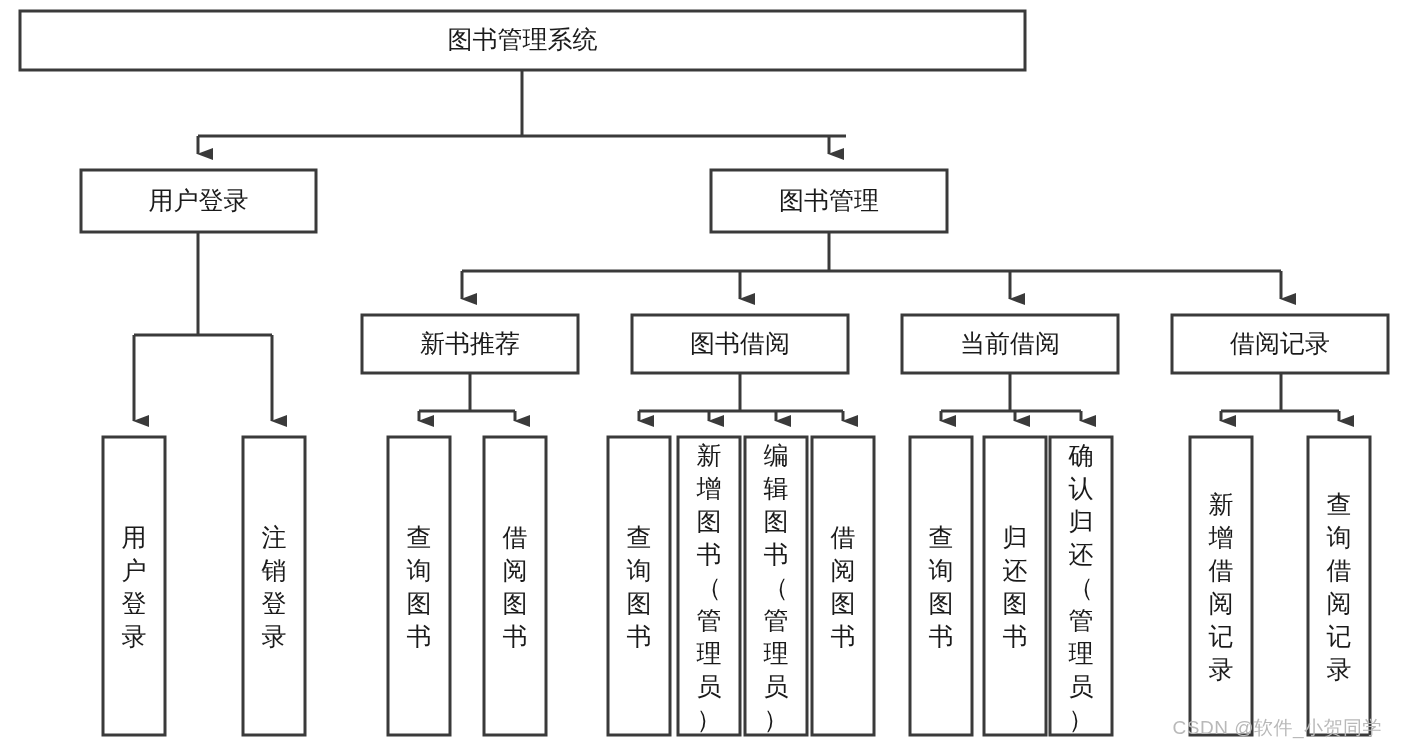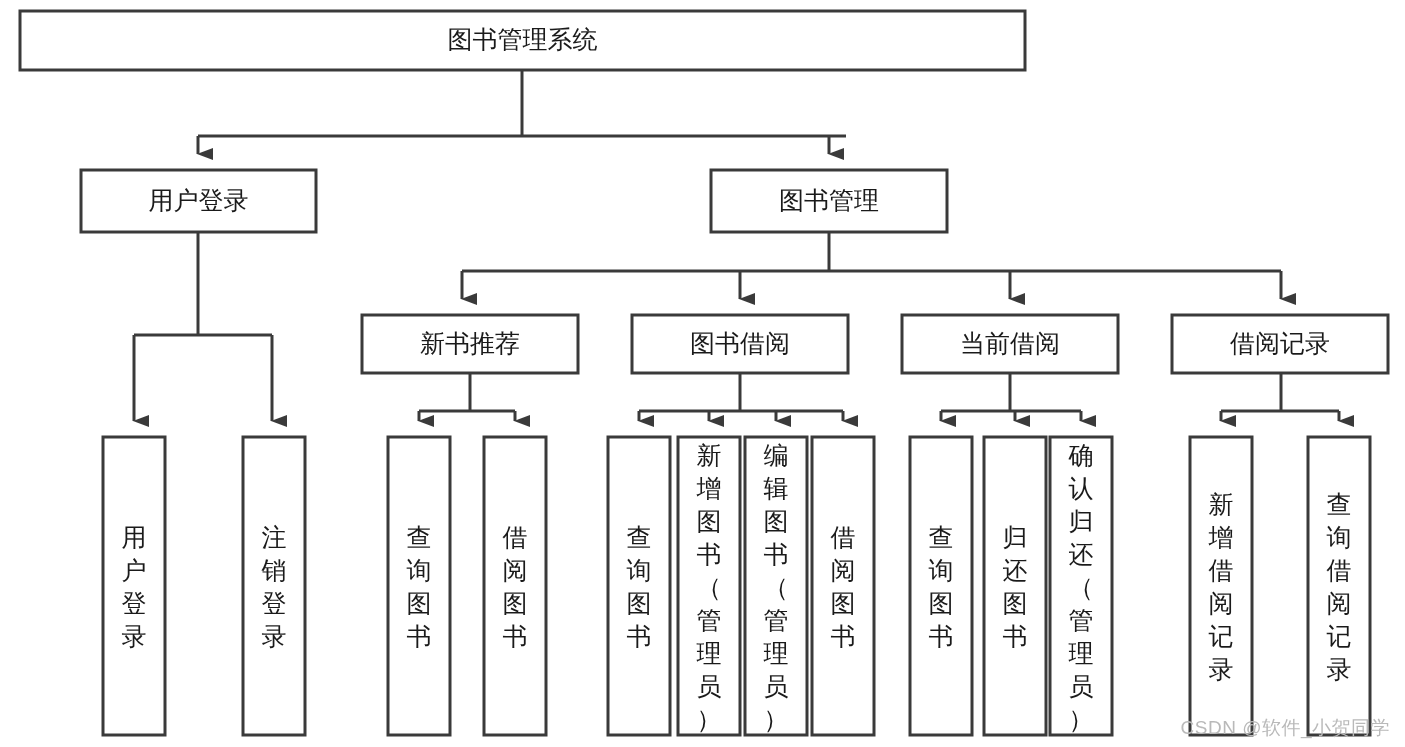--- a/index.html
+++ b/index.html
@@ -49,21 +49,21 @@
     dominant-baseline: middle;
   }
   .vert-label {
     font-family: "Liberation Sans", "DejaVu Sans", sans-serif;
     fill: #1a1a1a;
     font-size: 25px;
     text-anchor: middle;
   }
   .watermark {
     position: absolute;
-    right: 15px;
+    right: 23px;
     bottom: 6px;
     font-family: "Liberation Sans", "DejaVu Sans", sans-serif;
     font-size: 19px;
     color: #b9b9b9;
     white-space: nowrap;
     letter-spacing: 0.5px;
   }
 </style>
 </head>
 <body>

